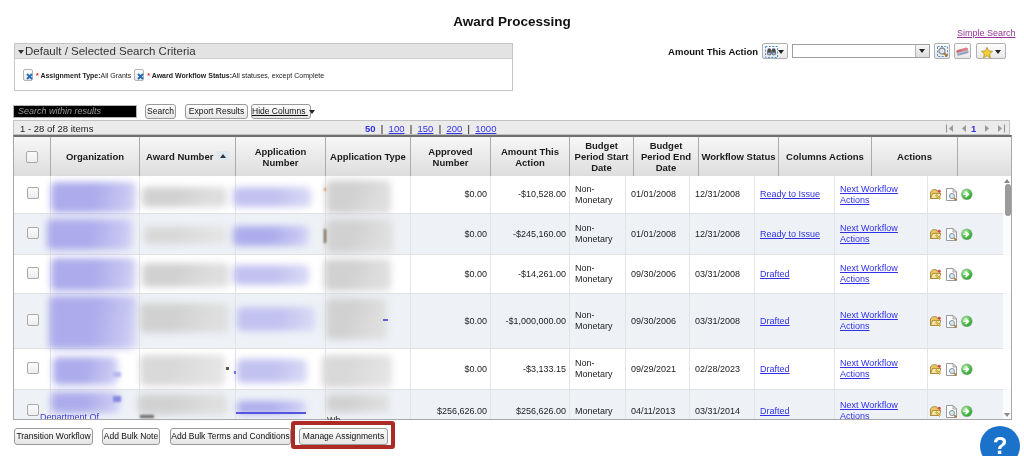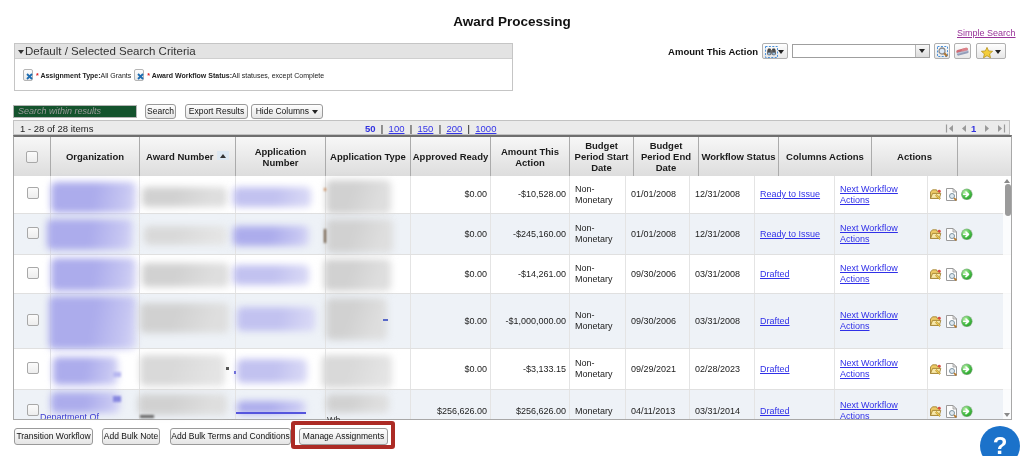--- a/index.html
+++ b/index.html
@@ -16,21 +16,21 @@
   .tri-up { display:inline-block; width:0; height:0; border-left:3.5px solid transparent; border-right:3.5px solid transparent; border-bottom:4px solid #333; }
   .chipx { width:10px; height:12px; border:1px solid #b5b5b5; border-radius:2px; background:linear-gradient(#fdfdfd,#e9e9e9); flex:0 0 auto; position:relative; }
   .chipx svg { position:absolute; left:1.5px; top:2.5px; }
   .chiptext { font-size:7px; color:#222; white-space:nowrap; }
   .red { color:#e02020; font-weight:bold; }
   
   .amtlabel { top:46px; left:640px; width:118px; text-align:right; font-size:9.5px; font-weight:bold; color:#111; white-space:nowrap; }
   .ctlbtn { border:1px solid #b0b0b0; border-radius:2px; background:linear-gradient(#fefefe,#e7e7e7); }
   .caret { display:inline-block; width:0; height:0; border-left:3.5px solid transparent; border-right:3.5px solid transparent; border-top:4px solid #222; }
   
-  .srchinput { left:13px; top:105px; width:124px; height:13px; border:1px solid #b4b4b4; background:#14532d; font-size:9px; font-style:italic; color:#9a9a9a; line-height:11px; padding-left:4px; white-space:nowrap; }
+  .srchinput { left:13px; top:105px; width:124px; height:13px; border:1px solid #b4b4b4; background:#000000; font-size:9px; font-style:italic; color:#9a9a9a; line-height:11px; padding-left:4px; white-space:nowrap; }
   .btn { border:1px solid #9a9a9a; border-radius:3px; background:linear-gradient(#fefefe,#e5e5e5); font-size:8.5px; color:#111; text-align:center; height:15px; line-height:13px; white-space:nowrap; }
   
   .pagbar { left:13px; top:120px; width:997px; height:15px; background:#ebebeb; border:1px solid #c2c2c2; }
   .pagtext { font-size:9.5px; color:#222; white-space:nowrap; }
   .paglink { font-size:9.5px; white-space:nowrap; }
   .paglink a { color:#3535e8; }
   
   .tablewrap { left:13px; top:135px; width:999px; height:285px; border:1px solid #a8a8a8; border-top:2px solid #6f6f6f; background:#fff; overflow:hidden; }
   .hrow { left:0; top:0; width:997px; height:39px; background:linear-gradient(#f7f7f7,#dddddd); display:flex; position:absolute; }
   .hcell { border-right:1px solid #ababab; font-size:9.5px; font-weight:bold; color:#1a1a1a; display:flex; align-items:center; justify-content:center; text-align:center; line-height:11px; flex:0 0 auto; }
@@ -116,21 +116,21 @@
   <div class="abs ctlbtn" style="left:976px;top:43px;width:30px;height:16px;">
     <svg width="12" height="11" style="position:absolute;left:4px;top:2.5px;">
       <path d="M6 0.4 L7.6 3.9 L11.6 4.3 L8.6 6.9 L9.5 10.8 L6 8.7 L2.5 10.8 L3.4 6.9 L0.4 4.3 L4.4 3.9 Z" fill="#f4ce3c" stroke="#b8921a" stroke-width="0.8"></path>
     </svg>
     <span class="caret" style="position:absolute;right:4px;top:6px;"></span>
   </div>
 
   <div class="abs srchinput">Search within results</div>
   <div class="abs btn" style="left:145px;top:104px;width:31px;">Search</div>
   <div class="abs btn" style="left:185px;top:104px;width:63px;">Export Results</div>
-  <div class="abs btn" style="left:251px;top:104px;width:72px;">Hide Columns <span class="caret" style="border-top-color:#222;margin-left:1px;"></span></div>
+  <div class="abs btn" style="left:251px;top:104px;width:60px;text-decoration:underline;">Hide Columns <span class="caret" style="border-top-color:#222;margin-left:1px;"></span></div>
 
   <div class="abs pagbar">
     <span class="abs pagtext" style="left:6px;top:2px;">1 - 28 of 28 items</span>
     <span class="abs paglink" style="left:351px;top:2px;"><b style="color:#3232e0;">50</b>&nbsp; | &nbsp;<a>100</a>&nbsp; | &nbsp;<a>150</a>&nbsp; | &nbsp;<a>200</a>&nbsp; | &nbsp;<a>1000</a></span>
     <span class="abs" style="left:931px;top:3px;width:61px;height:9px;">
       <svg width="61" height="9" style="display:block;">
         <g stroke="#9a9a9a" fill="#9a9a9a">
           <line x1="1.5" y1="0.5" x2="1.5" y2="8.5" stroke-width="1.2"></line>
             <path d="M8 1 L8 8 L4 4.5 Z" stroke="none"></path>
           <path d="M21 1 L21 8 L17 4.5 Z" stroke="none"></path>
@@ -154,21 +154,21 @@
         <div class="hcell" style="width:96px;">
           <span>Award Number <span style="display:inline-block;background:#dde8f2;padding:3px 3px 2px 3px;margin-left:1px;"><span class="tri-up" style="border-bottom-color:#333;display:block;"></span></span></span>
         </div>
         <div class="hcell" style="width:90px;">
           <span>Application Number</span>
         </div>
         <div class="hcell" style="width:85px;">
           <span>Application Type</span>
         </div>
         <div class="hcell" style="width:80px;">
-          <span>Approved Ready</span>
+          <span>Approved Number</span>
         </div>
         <div class="hcell" style="width:79px;">
           <span>Amount This Action</span>
         </div>
         <div class="hcell" style="width:64px;">
           <span>Budget Period Start Date</span>
         </div>
         <div class="hcell" style="width:65px;">
           <span>Budget Period End Date</span>
         </div>

